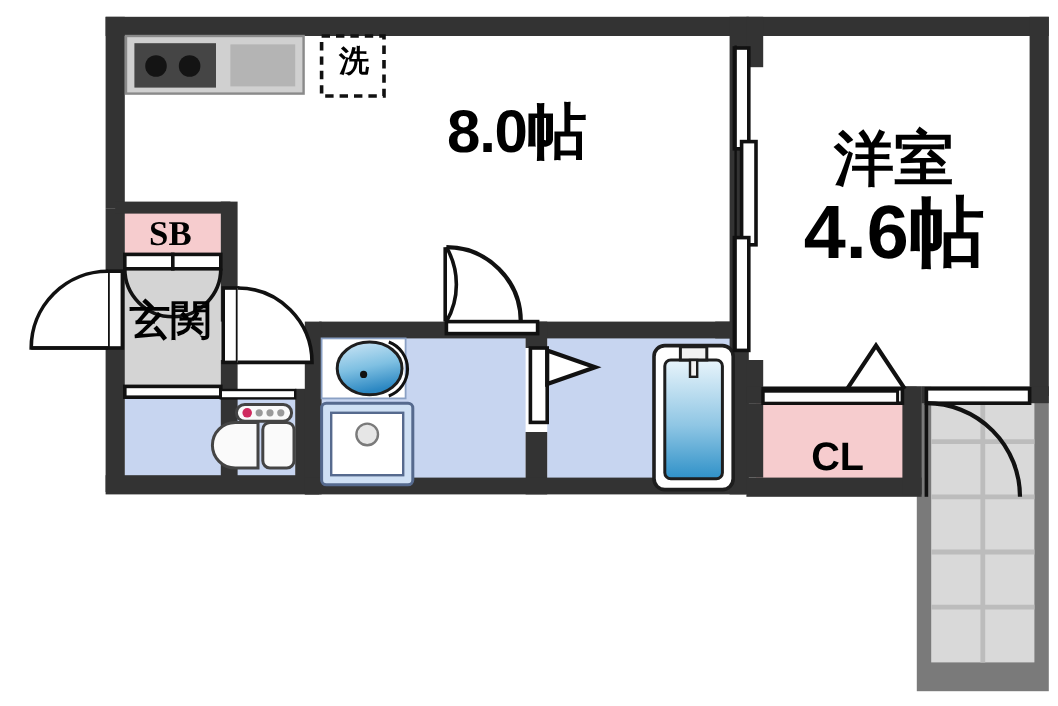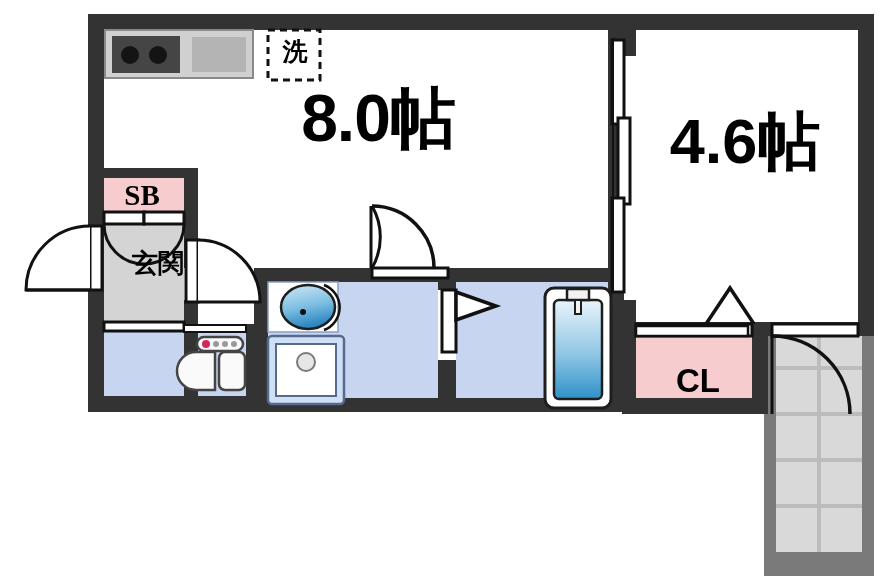--- a/index.html
+++ b/index.html
@@ -36,33 +36,33 @@
     white-space: nowrap;
     user-select: none;
   }
   .label-ldk {
     left: 268px;
     top: 88px;
     width: 220px;
     font-size: 54px;
     letter-spacing: -1px;
   }
-  .label-ldk .sz { font-size: 66px; display: block; margin-top: -4px; }
+  .label-ldk .sz { font-size: 50px; display: block; margin-top: -4px; text-align: right; }
   .label-yoshitsu {
     left: 650px;
     top: 106px;
     width: 190px;
     font-size: 50px;
   }
   .label-yoshitsu .sz { font-size: 63px; display: block; margin-top: 2px; }
   .label-genkan {
-    left: 116px;
+    left: 100px;
     top: 250px;
     width: 84px;
-    font-size: 26px;
+    font-size: 34px;
   }
   .label-sb {
     left: 104px;
     top: 180px;
     width: 76px;
     font-size: 29px;
     font-family: Liberation Serif, serif;
   }
   .label-cl {
     left: 648px;
@@ -281,20 +281,21 @@
       <line x1="772" y1="336" x2="772" y2="414" stroke="#111111" stroke-width="3"></line>
     </g>
 
   </svg>
 
   <div class="room-label label-ldk">
     <span class="sz">8.0帖</span>
   </div>
 
   <div class="room-label label-yoshitsu">
+    <span>洋室</span>
     <span class="sz">4.6帖</span>
   </div>
 
   <div class="room-label label-genkan">玄関</div>
 
   <div class="room-label label-sb">SB</div>
 
   <div class="room-label label-cl">CL</div>
 
   <div class="room-label label-sen">洗</div>

